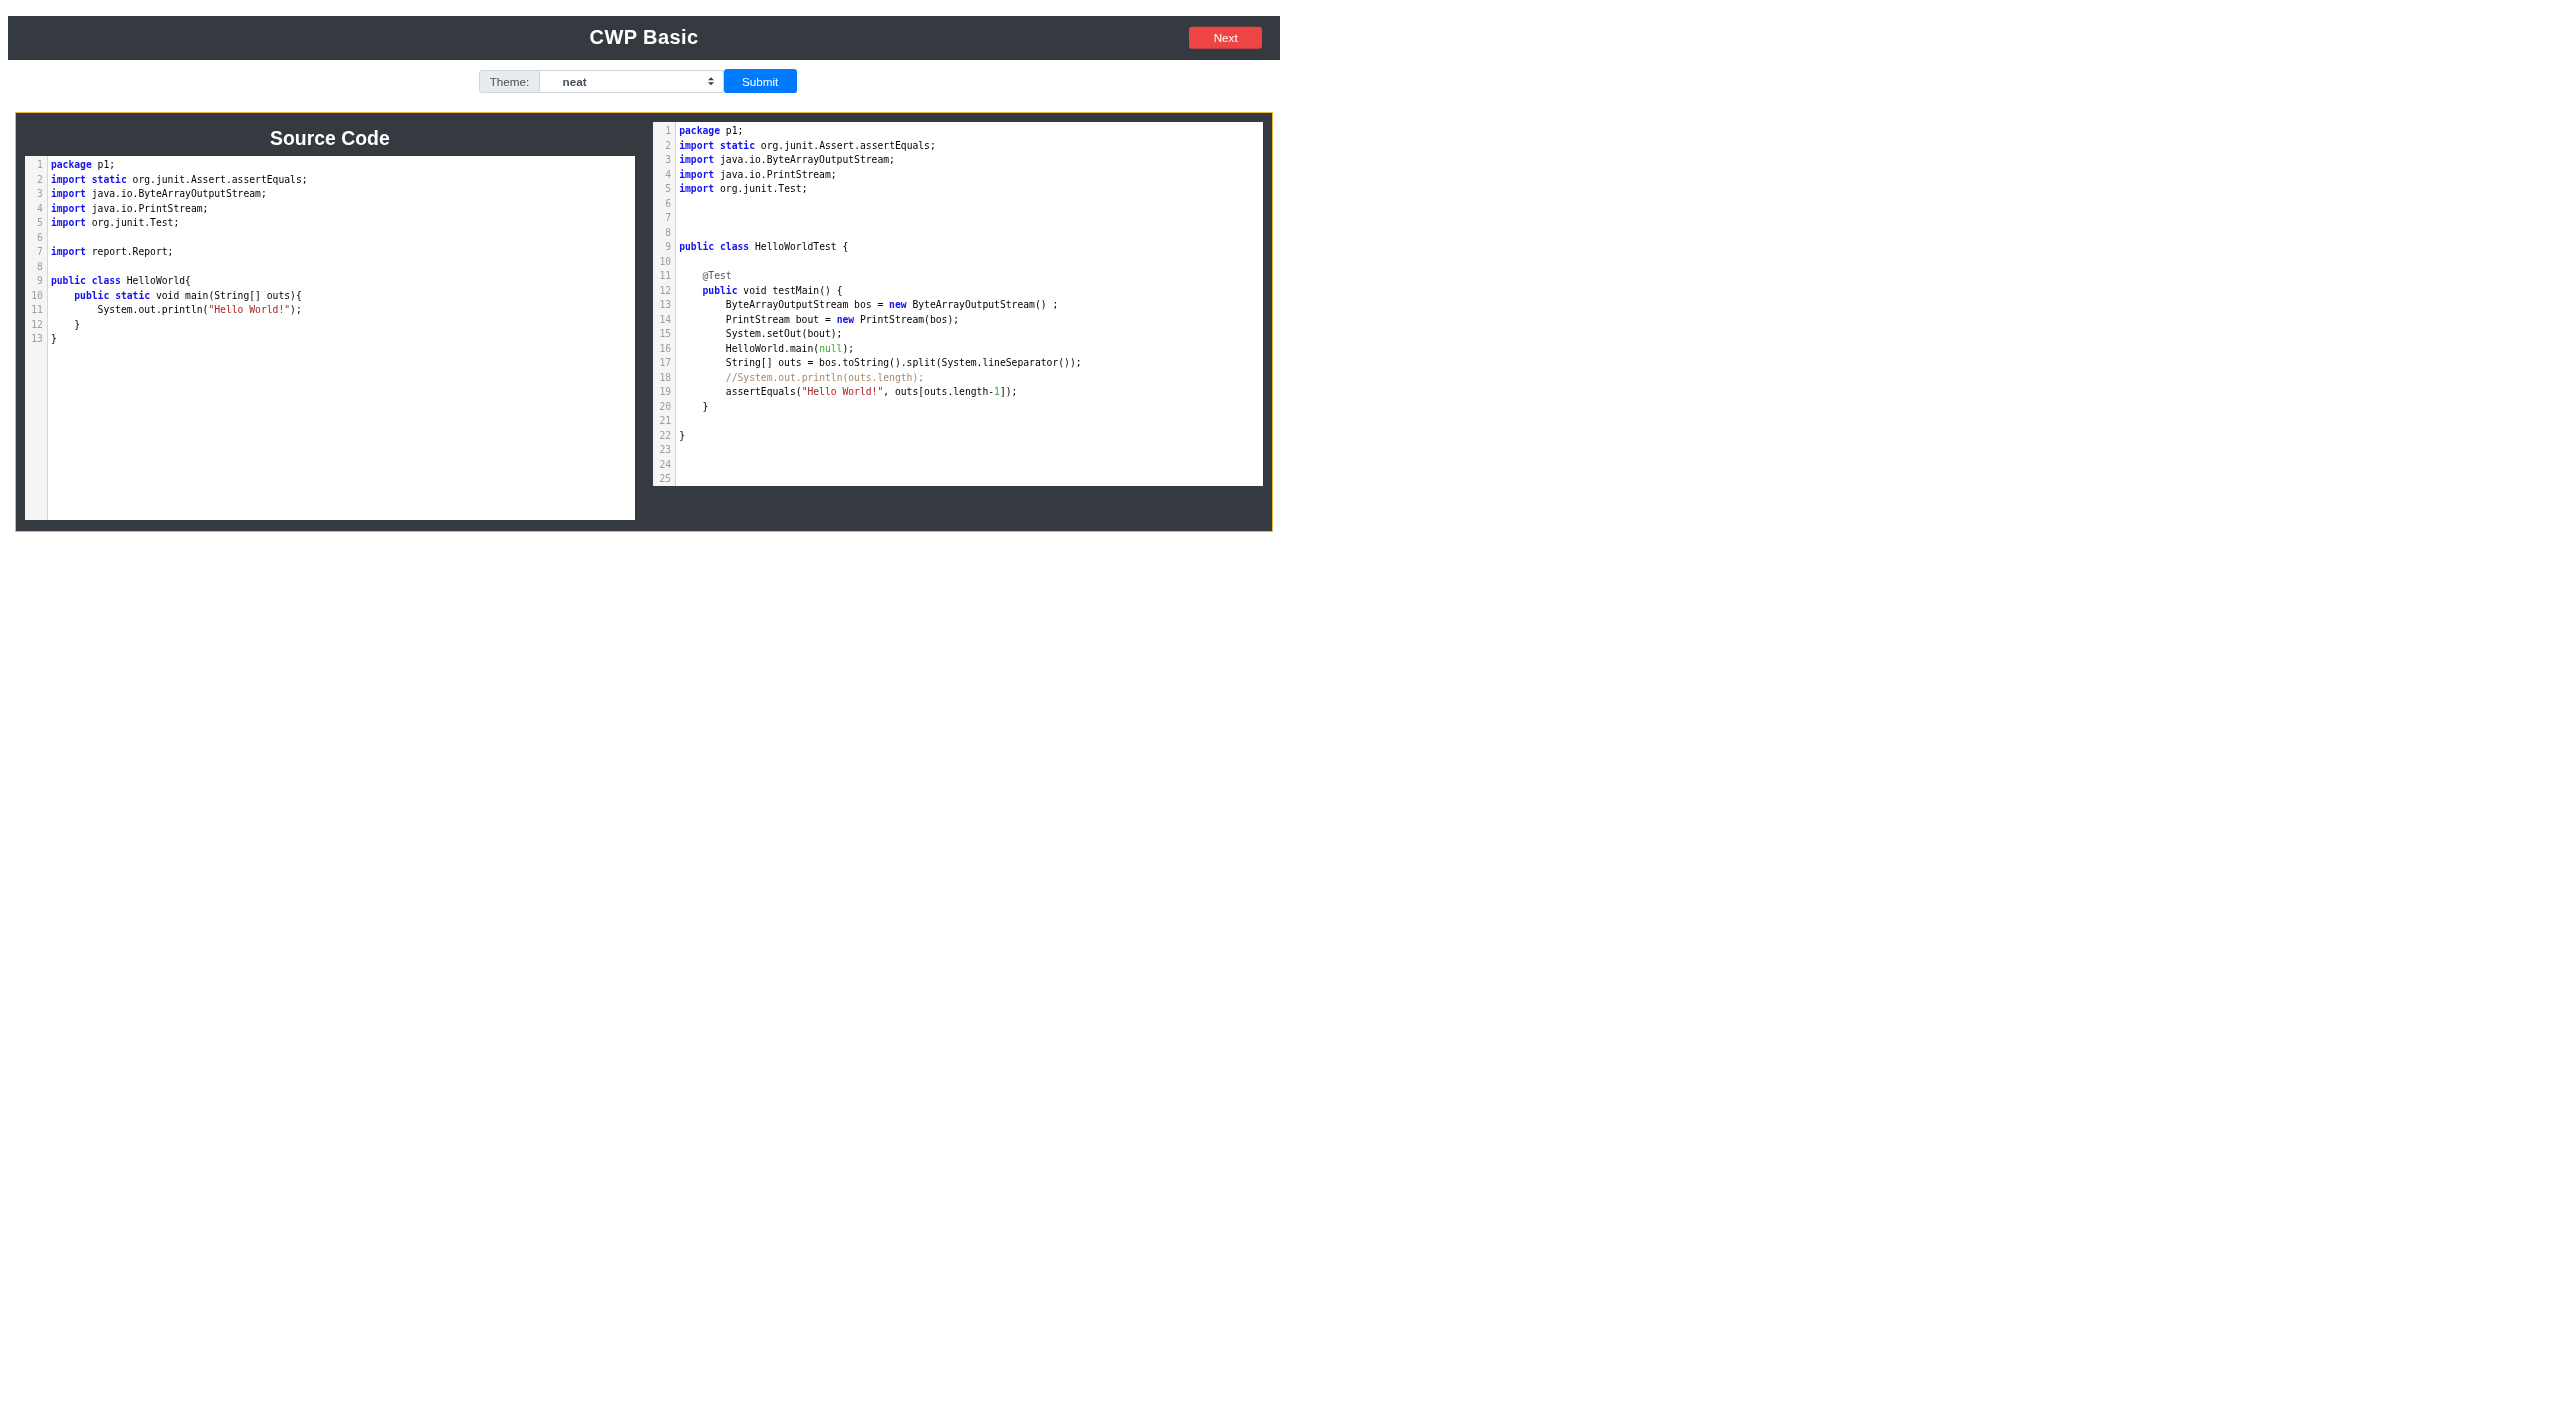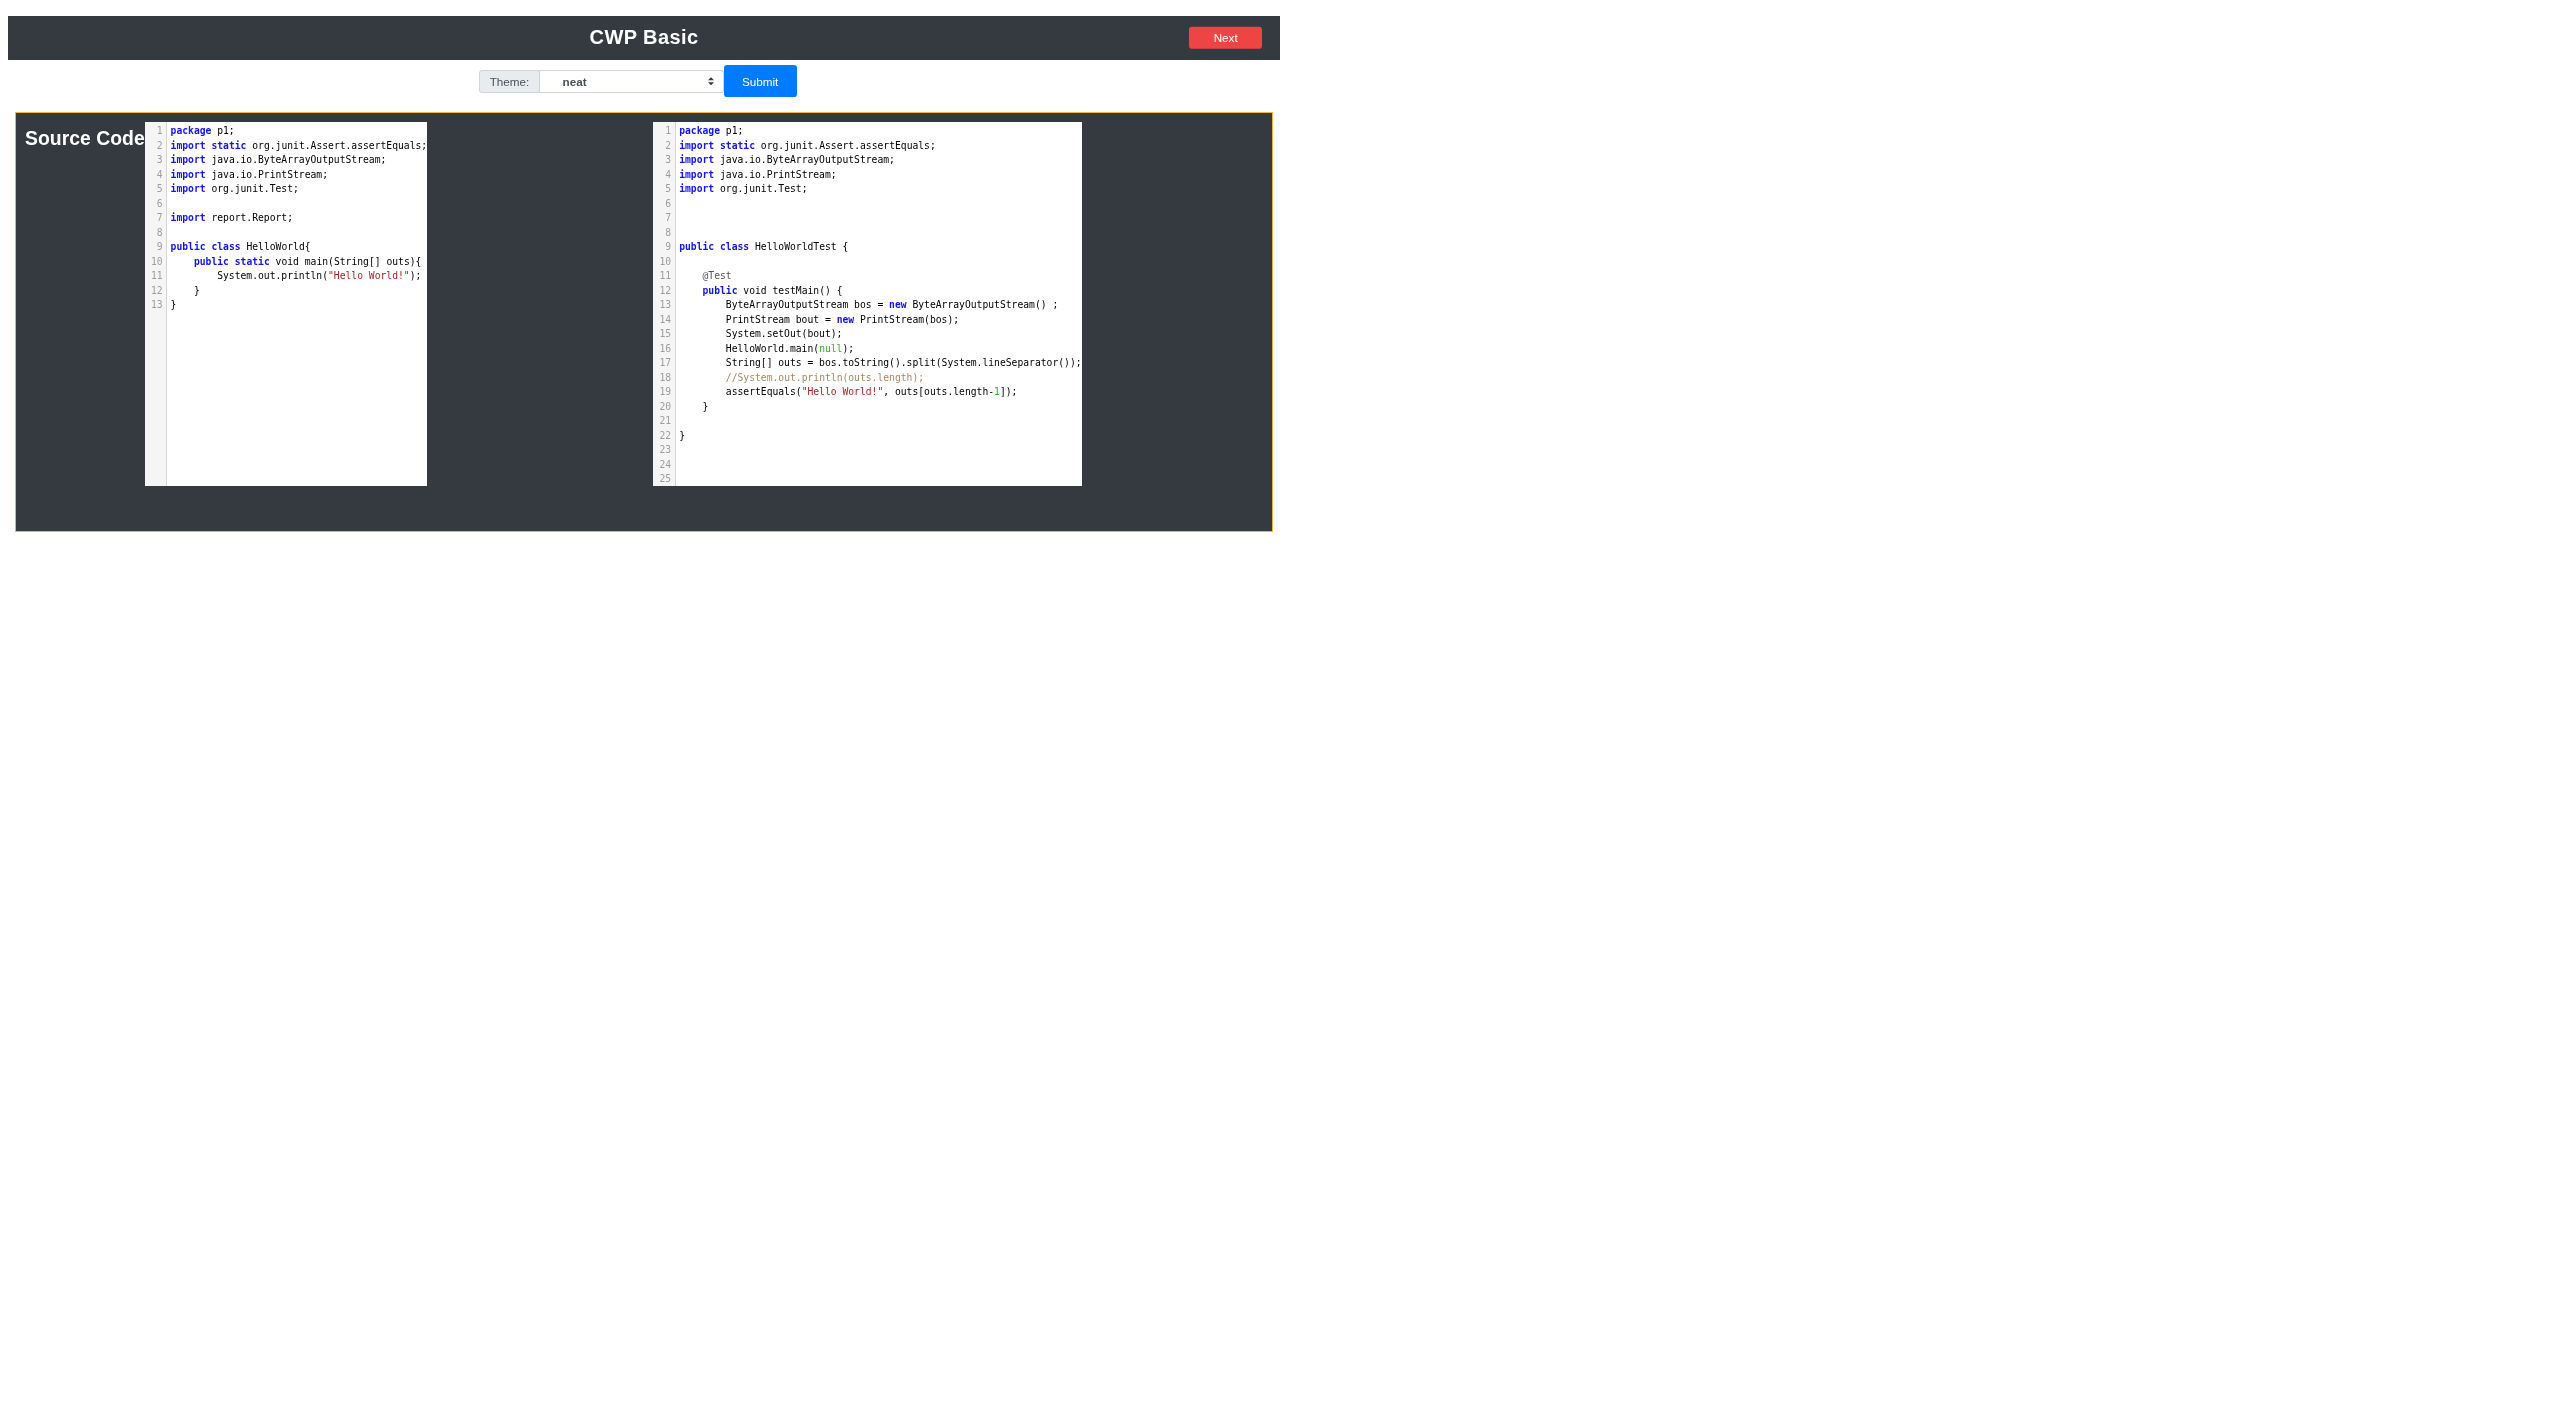--- a/index.html
+++ b/index.html
@@ -7,42 +7,42 @@
         font-family:"Liberation Sans",sans-serif;overflow:hidden;}
 
   
   .app-header{position:relative;margin:15.5px 7.8px 0 7.8px;height:44px;background:#343a40;
               display:flex;align-items:center;justify-content:center;}
   .app-title{color:#fff;font-size:20px;font-weight:bold;margin:0;letter-spacing:0.4px;}
   .btn{border:none;border-radius:3.1px;color:#fff;font-size:11.7px;cursor:pointer;
        font-family:"Liberation Sans",sans-serif;display:inline-flex;align-items:center;justify-content:center;}
   .btn-next{position:absolute;right:18px;top:50%;transform:translateY(-50%);
             width:73px;height:22.5px;background:#ef4444;}
-  .btn-submit{width:73px;height:32px;background:#007bff;}
+  .btn-submit{width:73px;height:24px;background:#007bff;}
 
   
   .toolbar{margin:10px 34px 0 22px;height:23px;display:flex;align-items:center;
            justify-content:center;}
   .theme-group{display:flex;height:23px;box-sizing:border-box;}
   .theme-label{display:flex;align-items:center;padding:0 9.3px;background:#e9ecef;
                border:0.8px solid #ced4da;border-radius:3.1px 0 0 3.1px;color:#495057;font-size:11.7px;}
   .theme-select{position:relative;display:flex;align-items:center;width:184px;background:#fff;
                 border:0.8px solid #ced4da;border-left:none;border-radius:0 3.1px 3.1px 0;
                 color:#495057;font-size:11.7px;padding-left:23px;box-sizing:border-box;cursor:pointer;font-weight:bold;}
   .sel-arrows{position:absolute;right:8.5px;top:50%;transform:translateY(-50%);
               display:flex;flex-direction:column;gap:1.6px;}
   .sel-arrows i{display:block;width:0;height:0;border-left:3.1px solid transparent;
                 border-right:3.1px solid transparent;}
   .sel-arrows .up{border-bottom:3.9px solid #343a40;}
   .sel-arrows .down{border-top:3.9px solid #343a40;}
 
   
   .workspace{margin:19.4px 14.8px 0 14.8px;background:#343a40;border:1.6px solid #efb73d;
              padding:9.3px;display:flex;gap:18.6px;box-sizing:border-box;height:420px;}
-  .pane{flex:1;min-width:0;display:flex;flex-direction:row;}
+  .pane{flex:1;min-width:0;display:flex;flex-direction:column;}
   .pane-title{margin:0;color:#fff;text-align:center;font-size:19.4px;font-weight:bold;
               line-height:1.1;padding:5.4px 0 7px;}
   .editor{background:#fff;height:364px;display:flex;overflow:hidden;
           font-family:"DejaVu Sans Mono","Liberation Mono",monospace;
           font-size:9.7px;line-height:14.5px;cursor:text;}
   .gutter{background:#f5f5f5;border-right:0.8px solid #d6d6d6;min-width:18.6px;
           box-sizing:border-box;padding:2.3px 3.9px 0 6.2px;text-align:right;color:#9d9d9d;
           flex:0 0 auto;user-select:none;}
   .gutter .ln{min-height:14.5px;}
   .codecol{flex:1;min-width:0;padding:2.3px 0 0 3.1px;color:#000;}

